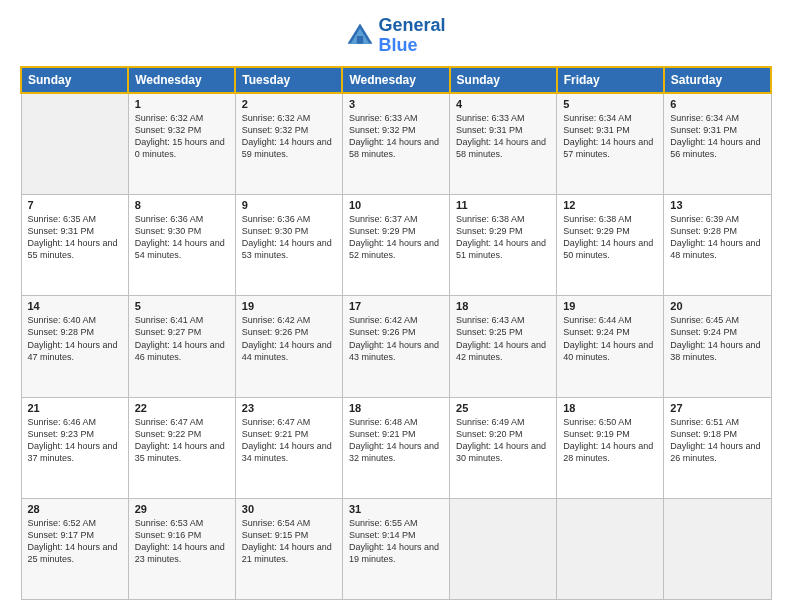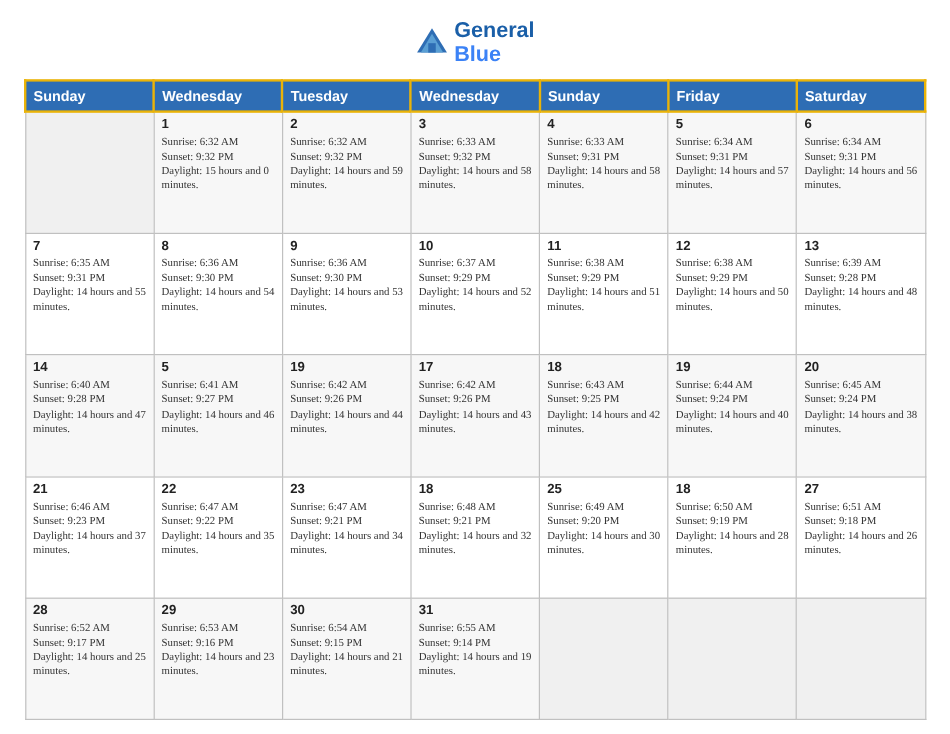--- a/index.html
+++ b/index.html
@@ -86,21 +86,20 @@
     .day-number {
       font-weight: bold;
       font-size: 11px;
       display: block;
       margin-bottom: 2px;
     }
     .cell-text {
       font-size: 9px;
       line-height: 1.35;
       color: #333;
-      font-family: Liberation Serif, serif;
     }
     .empty-cell {
       background: #f0f0f0 !important;
     }
   </style>
 </head>
 <body>
 
 <div class="page">
   <div class="header">

